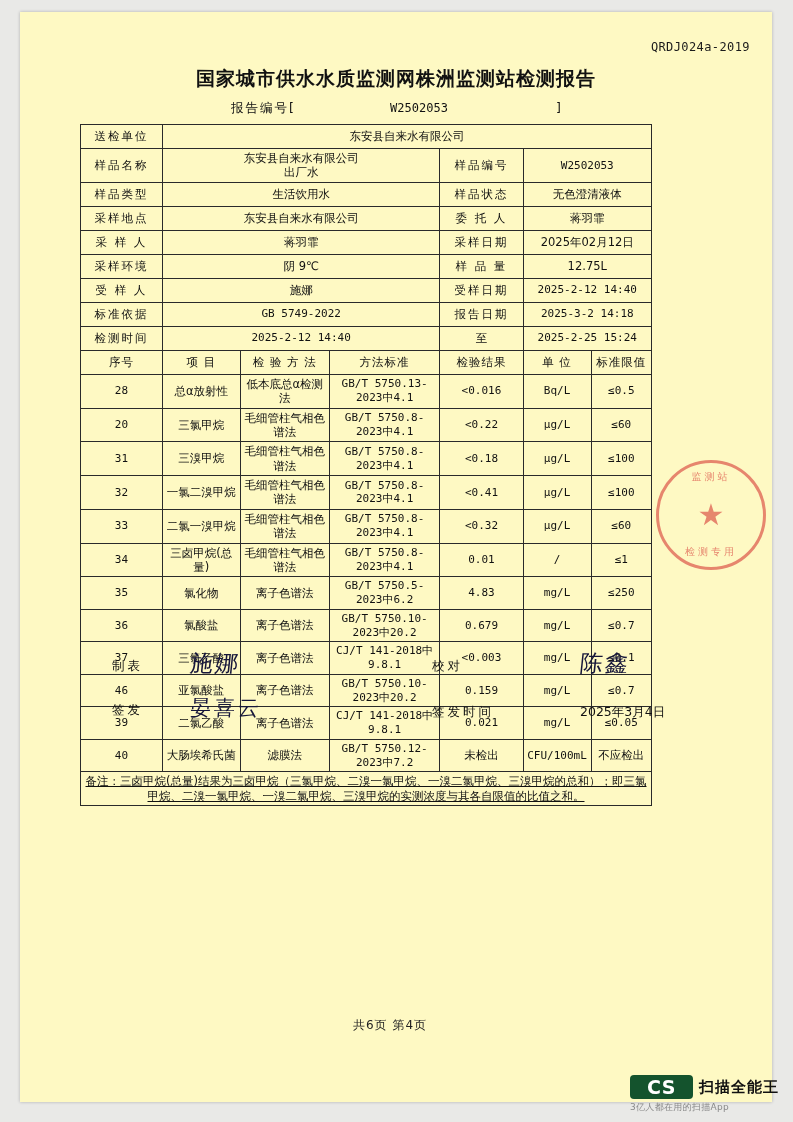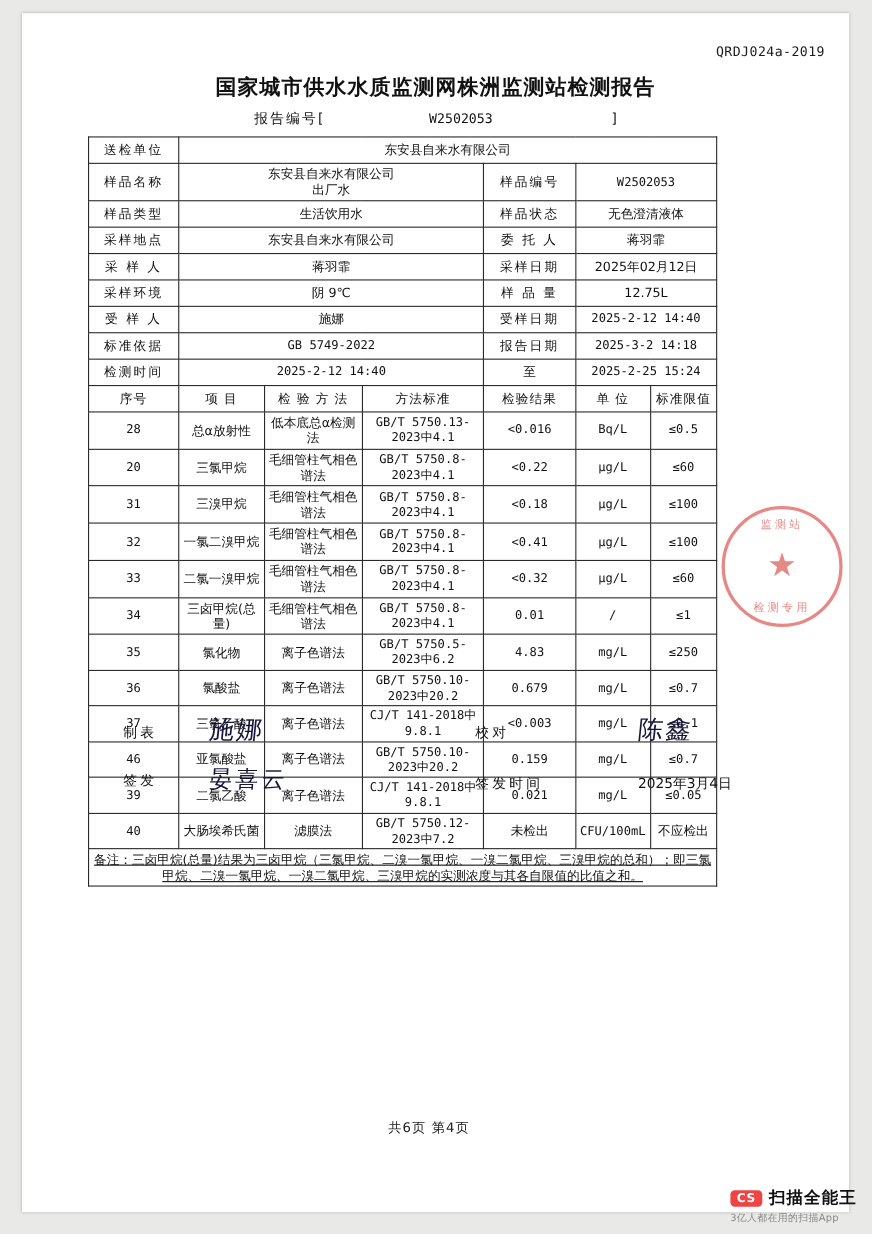--- a/index.html
+++ b/index.html
@@ -5,21 +5,21 @@
   html,body{margin:0;padding:0;}
   body{
     width:793px;height:1122px;
     background:#e9e9e7;
     font-family:"DejaVu Sans","Liberation Sans",sans-serif;
     position:relative;
     overflow:hidden;
   }
   .page{
     position:absolute;left:20px;top:12px;width:752px;height:1090px;
-    background:#ffffff;
+    background:#fef9c3;
     box-shadow:0 0 3px rgba(0,0,0,.25);
   }
   .doc-code{
     position:absolute;right:22px;top:28px;
     font-size:12px;color:#1b1b1b;
     font-family:"DejaVu Sans Mono","Liberation Mono",monospace;
     letter-spacing:.4px;
   }
   .title{
     position:absolute;left:0;right:0;top:54px;
@@ -98,22 +98,22 @@
   .footer{
     position:absolute;left:0;right:12px;top:1005px;
     text-align:center;font-size:12px;color:#222;letter-spacing:1px;
   }
   .cs-badge{
     position:absolute;right:14px;bottom:8px;
     text-align:left;
   }
   .cs-badge .cs-row{display:flex;align-items:center;gap:6px;}
   .cs-badge .cs-logo{
-    background:#ef4444;color:#fff;font-weight:bold;font-size:11px;
-    border-radius:4px;padding:1px 6px;letter-spacing:.5px;
+    background:#14532d;color:#fff;font-weight:bold;font-size:19px;
+    border-radius:4px;padding:1px 17px;letter-spacing:.5px;
   }
   .cs-badge .cs-name{font-size:15px;font-weight:bold;color:#111;letter-spacing:1px;}
   .cs-badge .cs-sub{font-size:9px;color:#888;margin-top:2px;letter-spacing:.3px;}
 </style>
 </head>
 <body>
 
 <div class="page">
 
   <div class="doc-code">QRDJ024a-2019</div>

